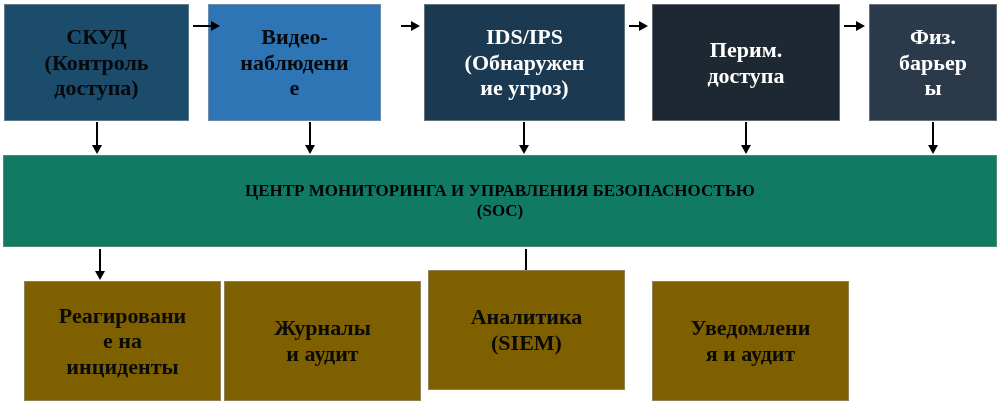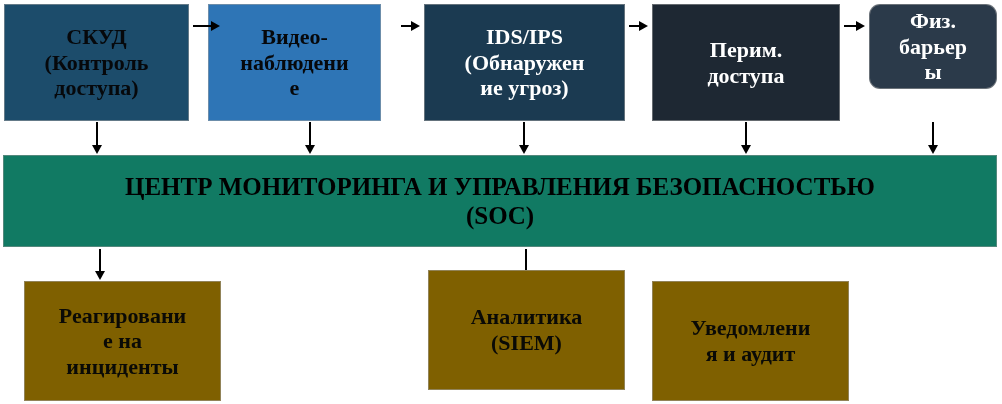--- a/index.html
+++ b/index.html
@@ -45,21 +45,21 @@
   .tier-top { top: 4px; height: 117px; font-size: 22px; }
   .tier-top.light-text { color: #ffffff; }
   .tier-top.dark-text  { color: #06080b; }
 
   
   .soc-banner {
     left: 3px;
     top: 155px;
     width: 994px;
     height: 92px;
-    font-size: 25px;
+    font-size: 17px;
     color: #000000;
     letter-spacing: 0px;
     border: 1px solid rgba(150,150,150,0.5);
   }
 
   
   .tier-bottom {
     top: 281px;
     height: 120px;
     font-size: 22px;
@@ -130,21 +130,21 @@
     <span class="node-label">IDS/IPS
 (Обнаружен
 ие угроз)</span>
   </div>
 
   <div class="node tier-top light-text" style="left: 652px; top: 4px; width: 188px; height: 117px; background: rgb(30, 40, 51); color: rgb(255, 255, 255);">
     <span class="node-label">Перим.
 доступа</span>
   </div>
 
-  <div class="node tier-top light-text" style="left: 869px; top: 4px; width: 128px; height: 85px; background: rgb(43, 58, 74); color: rgb(255, 255, 255); border-radius: 11px;">
+  <div class="node tier-top light-text" style="left: 869px; top: 4px; width: 128px; height: 117px; background: rgb(43, 58, 74); color: rgb(255, 255, 255);">
     <span class="node-label">Физ.
 барьер
 ы</span>
   </div>
 
   <div class="arrow-h" style="left: 193px; top: 18px; width: 27px; height: 16px;">
     <span class="shaft"></span>
     <span class="head"></span>
   </div>
   <div class="arrow-h" style="left: 401px; top: 18px; width: 19px; height: 16px;">
@@ -193,20 +193,24 @@
   <div class="arrow-v" style="left: 519px; top: 249px; width: 14px; height: 31px;">
     <span class="shaft"></span>
     <span class="head"></span>
   </div>
 
   <div class="node tier-bottom" style="left: 4px; top: 281px; width: 197px; height: 120px; background: rgb(127, 96, 0); color: rgb(10, 10, 6); margin-left: 20px;">
     <span class="node-label">Реагировани
 е на
 инциденты</span>
   </div>
+  <div class="node tier-bottom" style="left: 224px; top: 281px; width: 197px; height: 120px; background: rgb(127, 96, 0); color: rgb(10, 10, 6);">
+    <span class="node-label">Журналы
+и аудит</span>
+  </div>
   <div class="node tier-bottom" style="left: 428px; top: 270px; width: 197px; height: 120px; background: rgb(127, 96, 0); color: rgb(10, 10, 6);">
     <span class="node-label">Аналитика
 (SIEM)</span>
   </div>
   <div class="node tier-bottom" style="left: 652px; top: 281px; width: 197px; height: 120px; background: rgb(127, 96, 0); color: rgb(10, 10, 6);">
     <span class="node-label">Уведомлени
 я и аудит</span>
   </div>
 
 </div>

